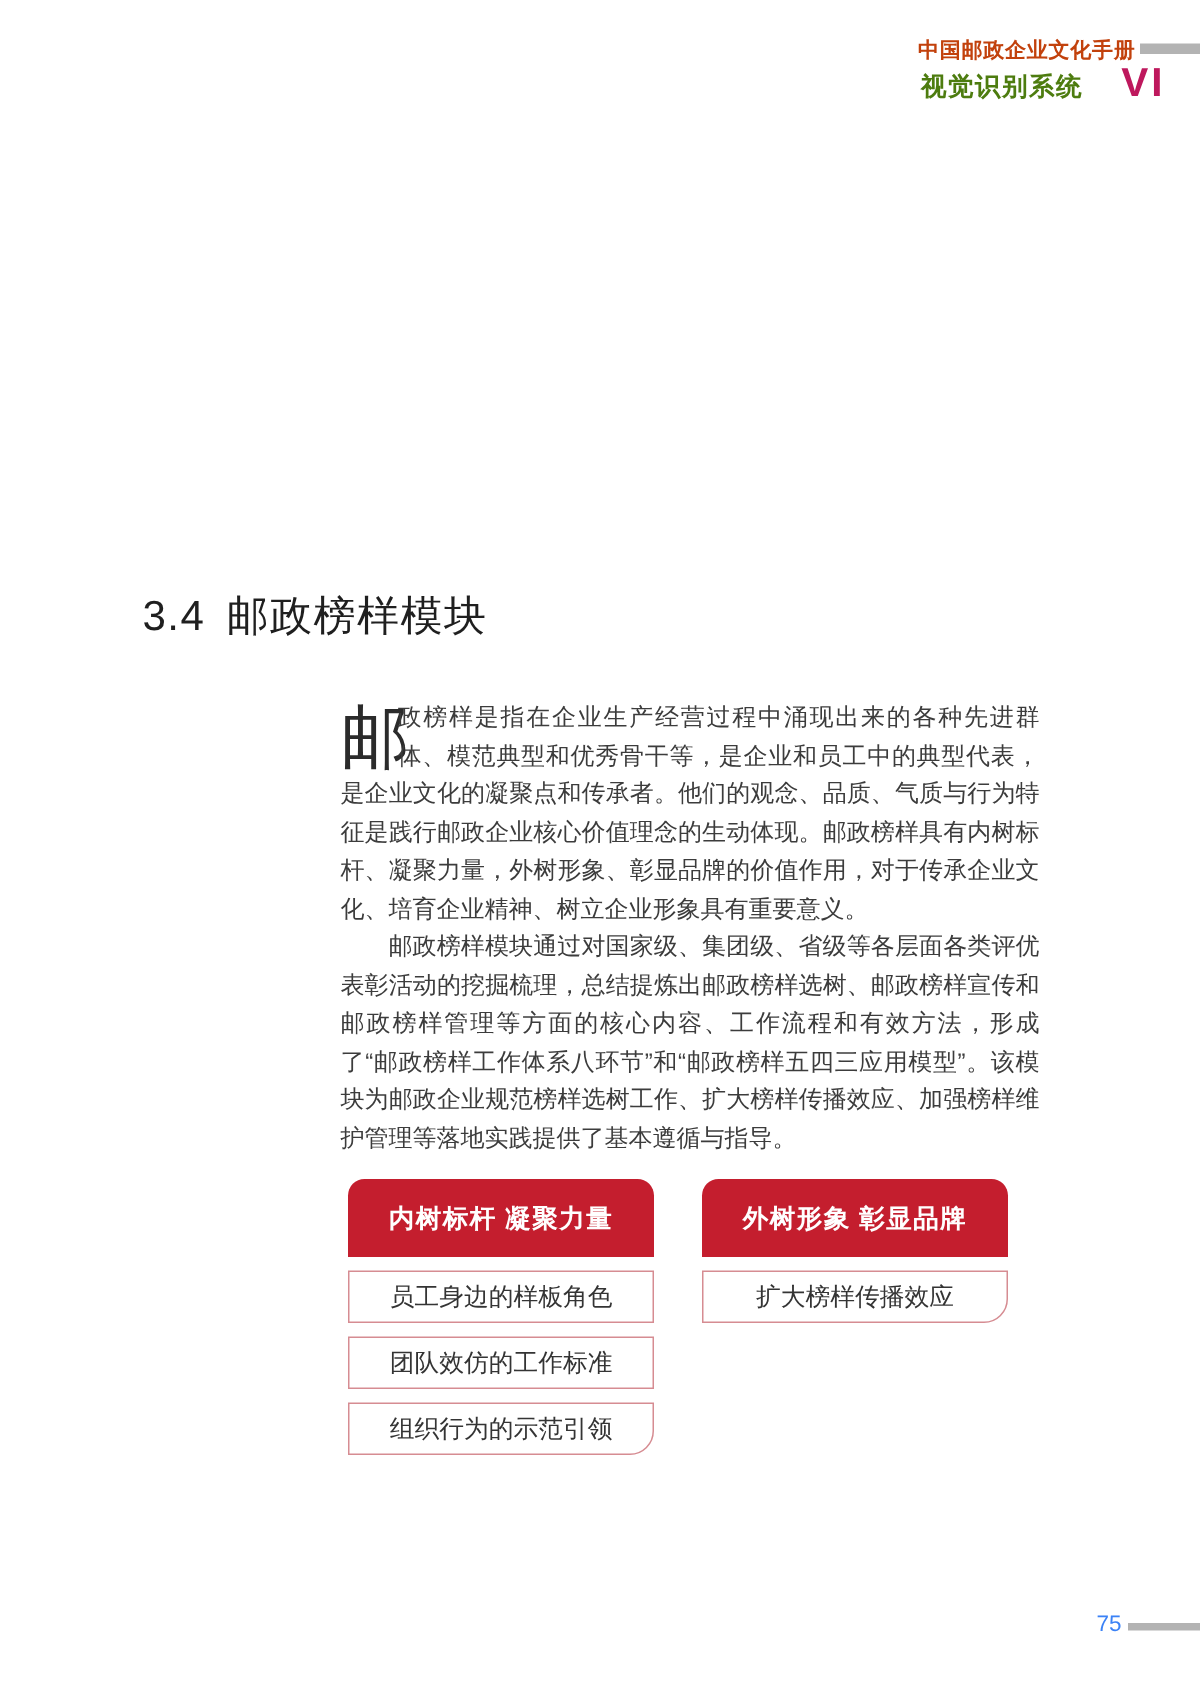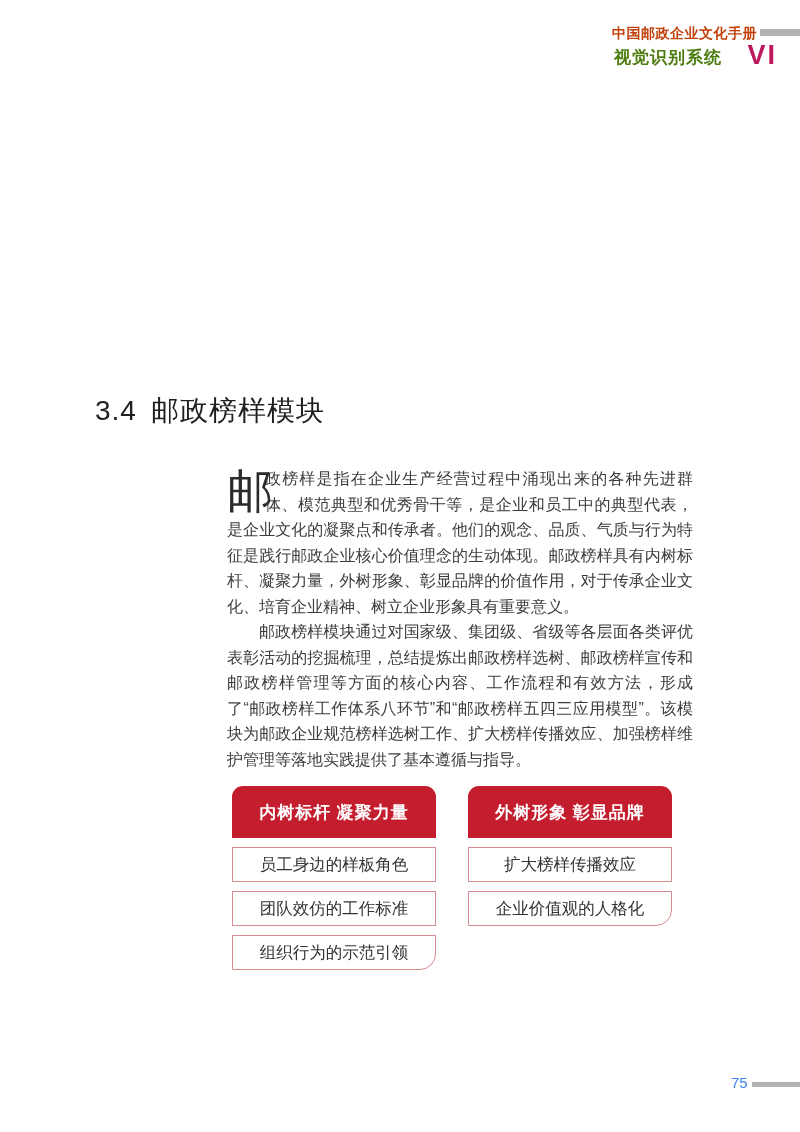--- a/index.html
+++ b/index.html
@@ -169,20 +169,19 @@
   <div class="columns">
     <div class="column">
       <div class="col-header">内树标杆 凝聚力量</div>
       <div class="col-item">员工身边的样板角色</div>
       <div class="col-item">团队效仿的工作标准</div>
       <div class="col-item">组织行为的示范引领</div>
     </div>
     <div class="column">
       <div class="col-header">外树形象 彰显品牌</div>
       <div class="col-item">扩大榜样传播效应</div>
-      <div class="col-item">企业价值观的人格化</div>
     </div>
   </div>
 
   <div class="page-number">75</div>
   <div class="footer-bar"></div>
 
 </div>
 
 </body></html>

